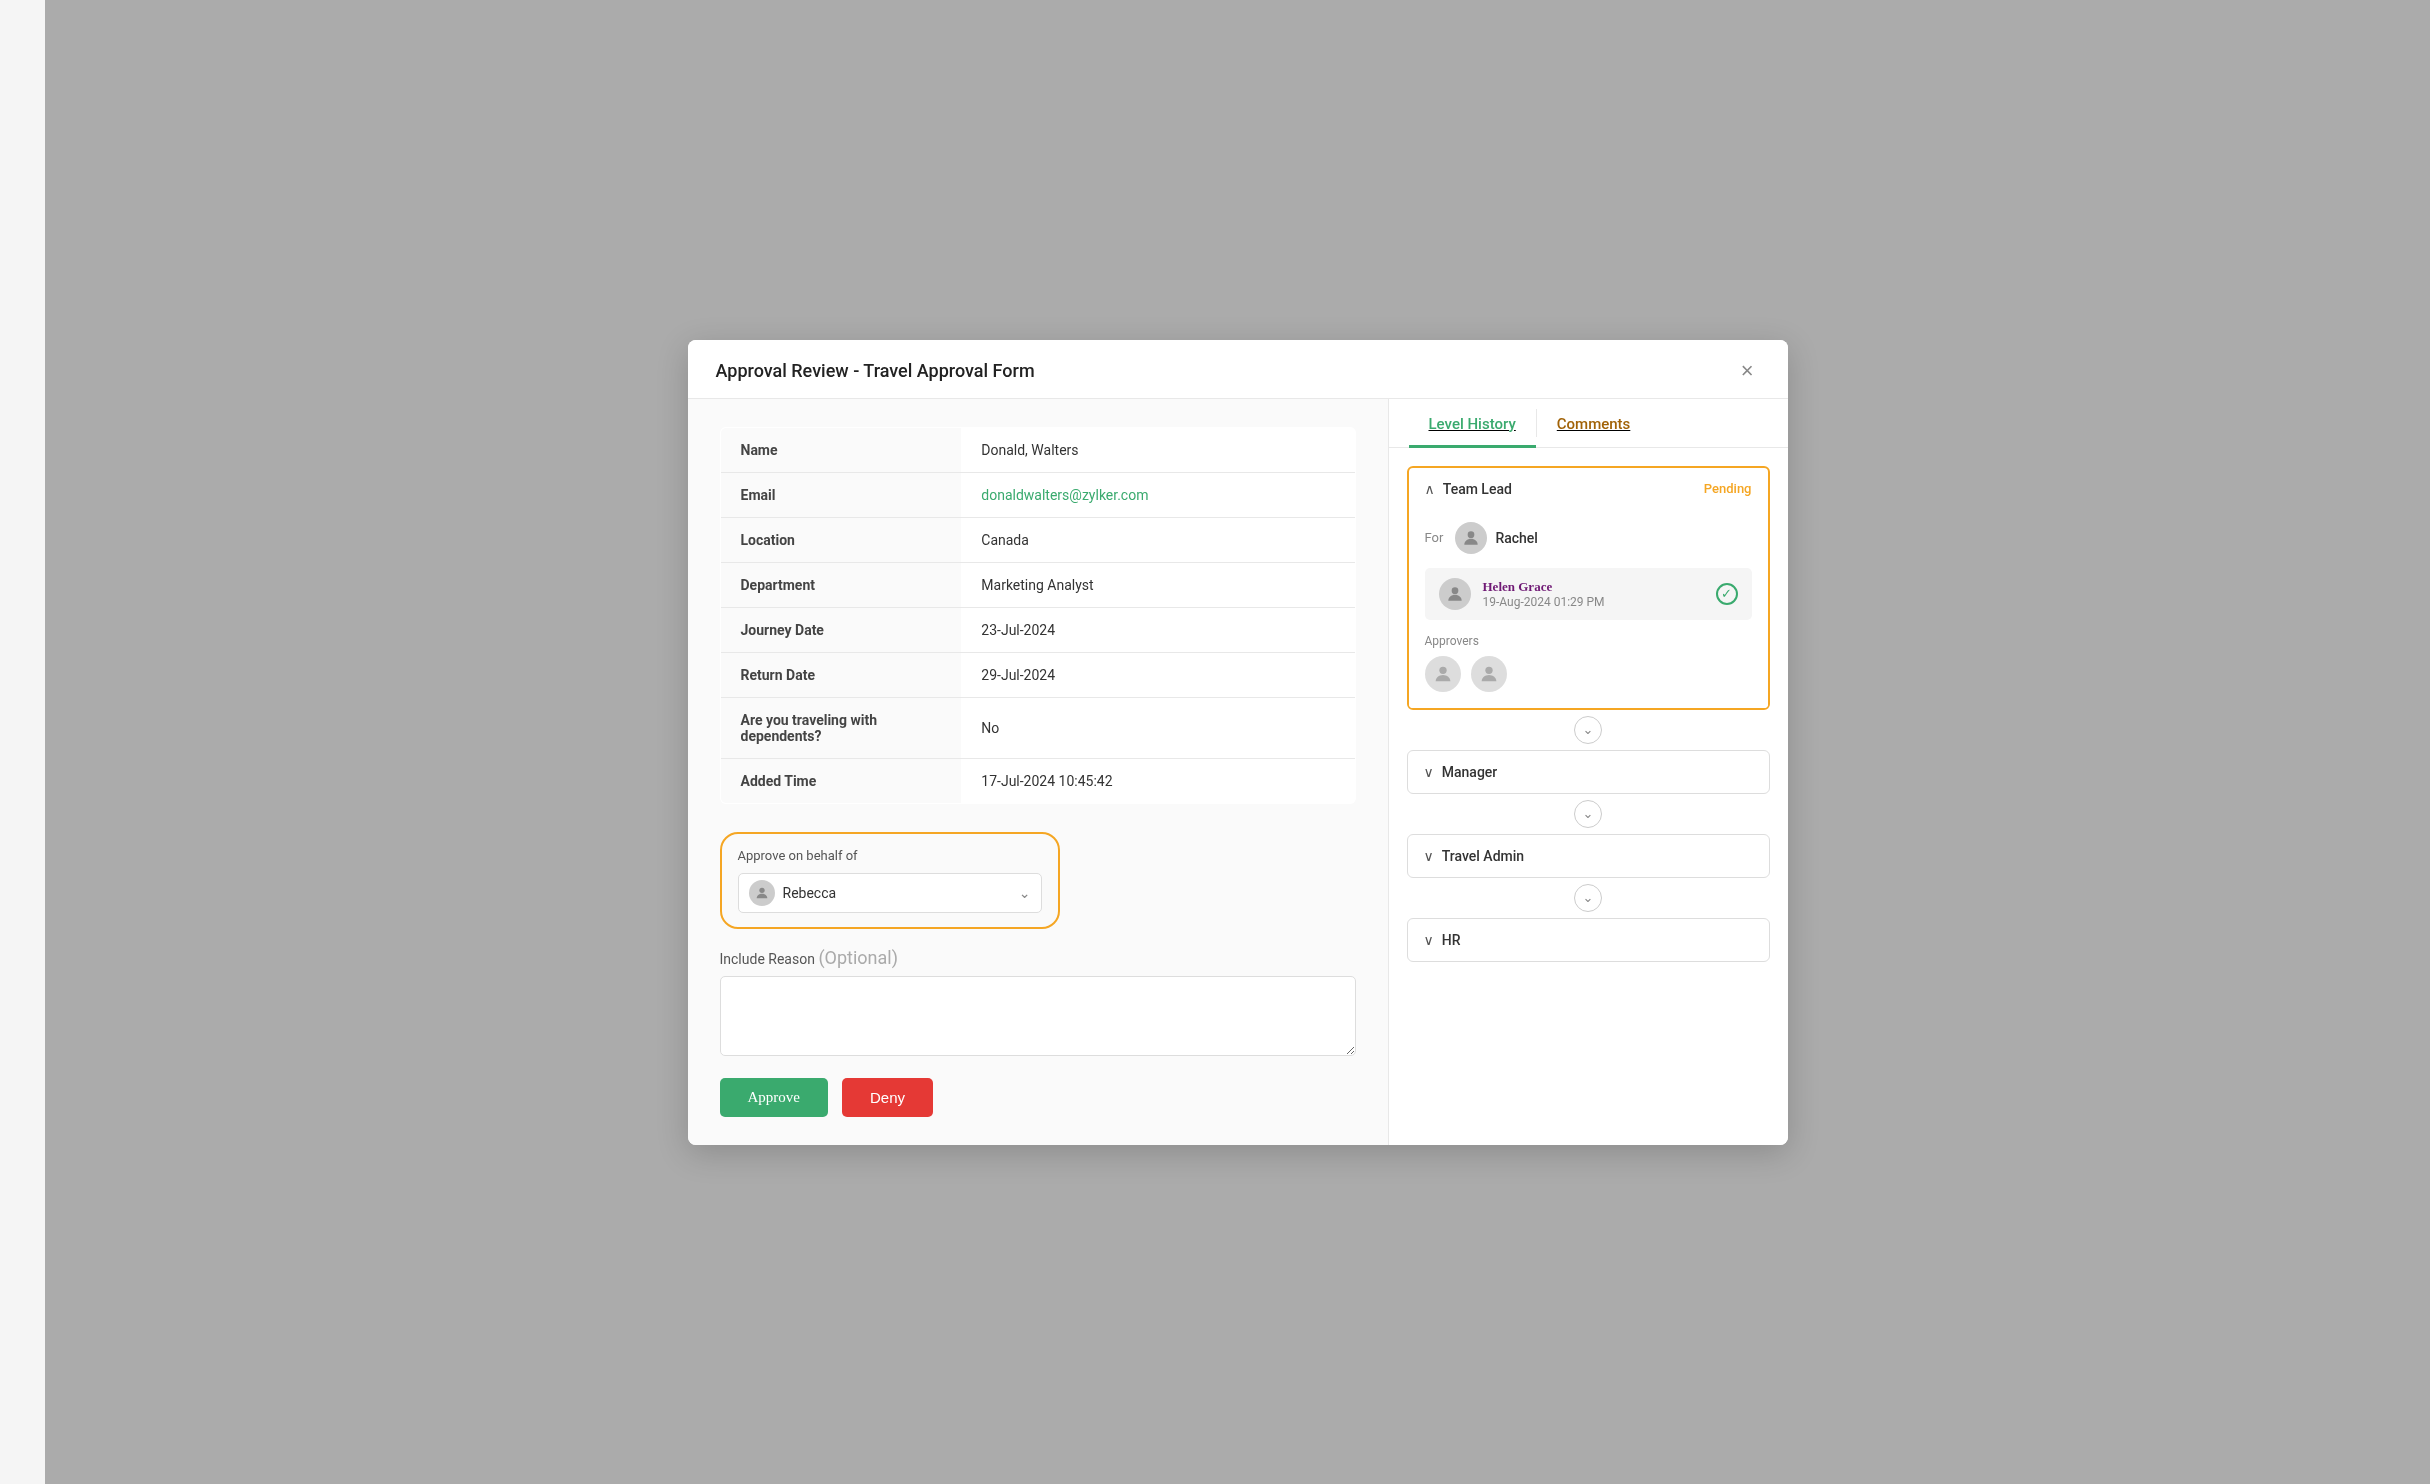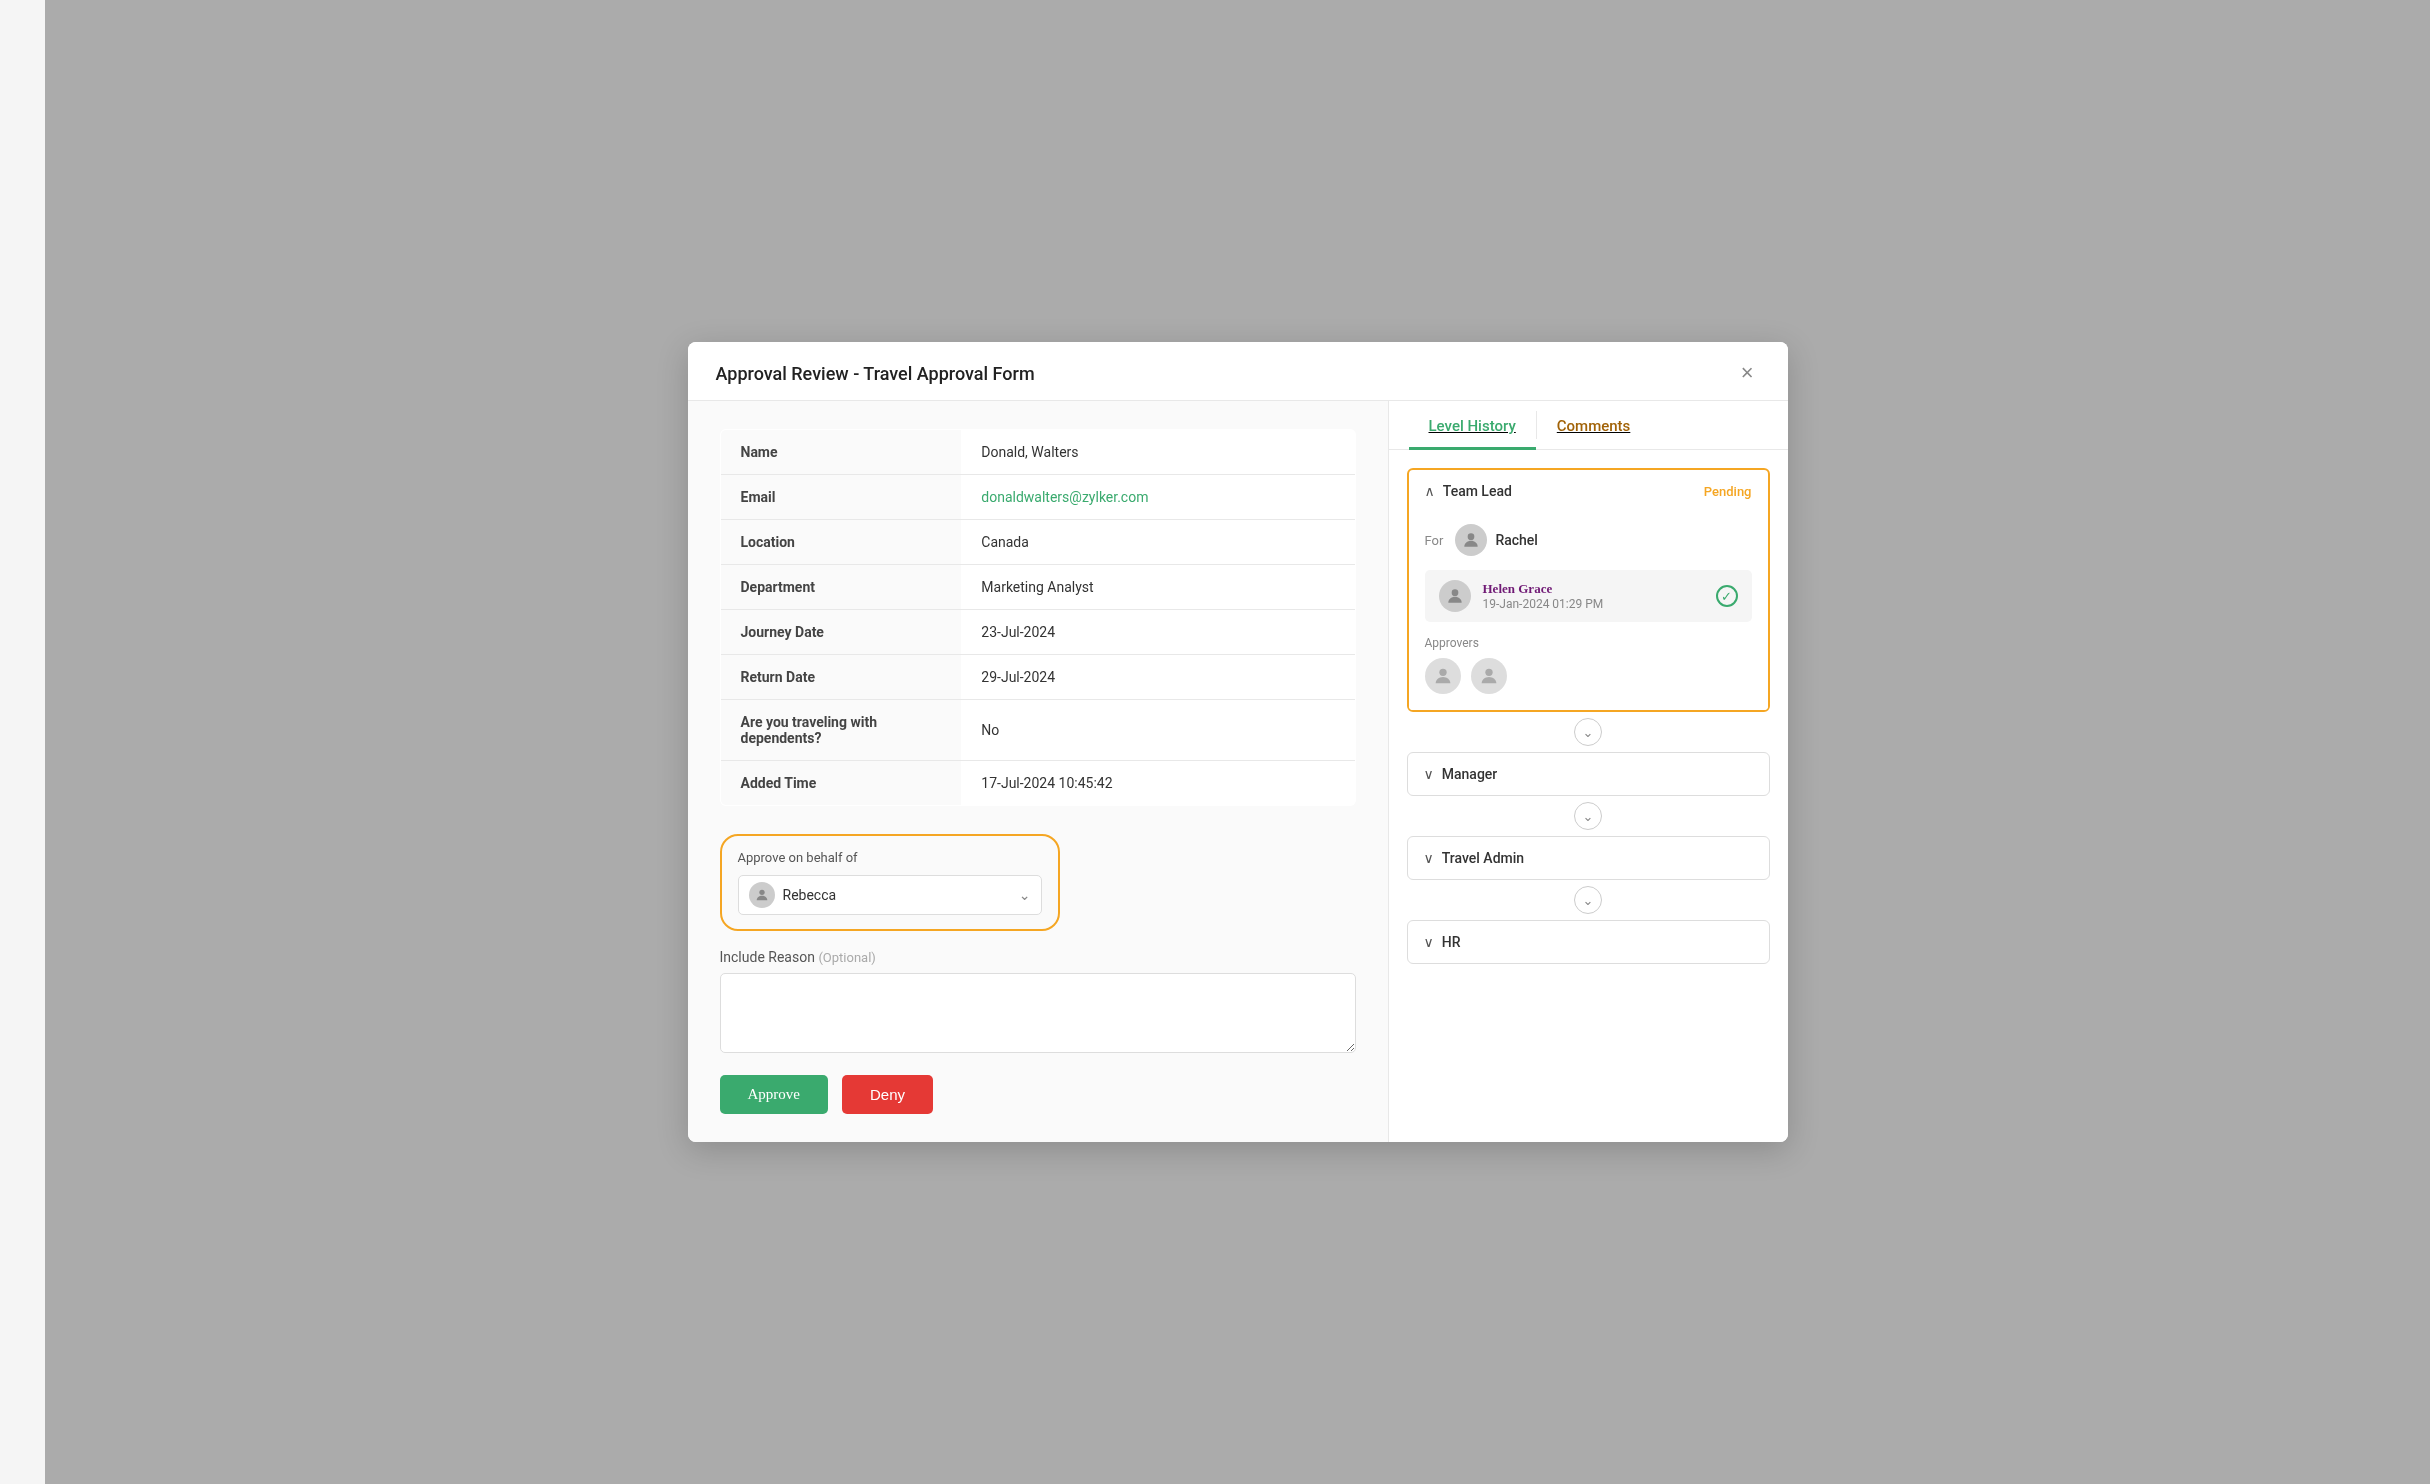--- a/index.html
+++ b/index.html
@@ -148,21 +148,21 @@
       font-size: 14px;
     }
     .reason-label {
       font-size: 14px;
       color: #555;
       margin-bottom: 8px;
       display: block;
     }
     .reason-optional {
       color: #aaa;
-      font-size: 13px;
+      font-size: 18px;
     }
     .reason-textarea {
       width: 100%;
       max-width: 820px;
       height: 80px;
       border: 1px solid #ddd;
       border-radius: 5px;
       padding: 10px;
       font-size: 14px;
       color: #333;
@@ -505,21 +505,21 @@
                 </div>
                 <div class="approver-record">
                   <div class="avatar-md">
                     <svg viewBox="0 0 24 24" xmlns="http://www.w3.org/2000/svg">
                       <circle cx="12" cy="8" r="4"></circle>
                       <path d="M4 20c0-4 3.6-7 8-7s8 3 8 7"></path>
                     </svg>
                   </div>
                   <div class="approver-info">
                     <div class="approver-name">Helen Grace</div>
-                    <div class="approver-date">19-Jan-2024 01:29 PM</div>
+                    <div class="approver-date">19-Aug-2024 01:29 PM</div>
                   </div>
                   <div class="check-circle">✓</div>
                 </div>
                 <div class="approvers-label">Approvers</div>
                 <div class="approvers-avatars">
                   <div class="avatar-lg">
                     <svg viewBox="0 0 24 24" xmlns="http://www.w3.org/2000/svg">
                       <circle cx="12" cy="8" r="4"></circle>
                       <path d="M4 20c0-4 3.6-7 8-7s8 3 8 7"></path>
                     </svg>

